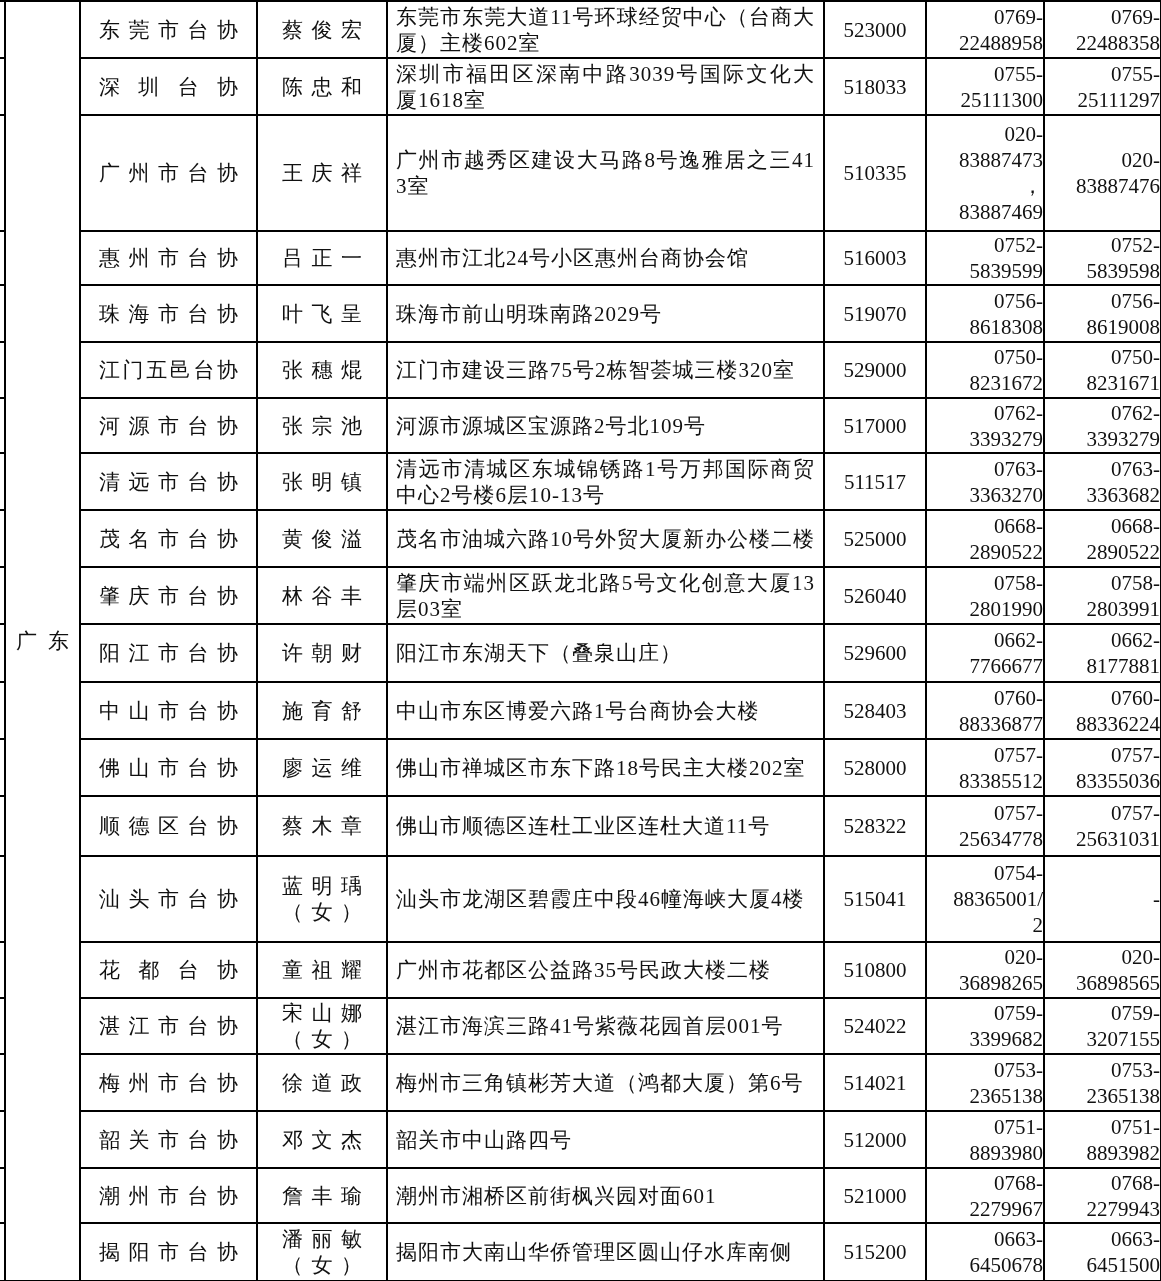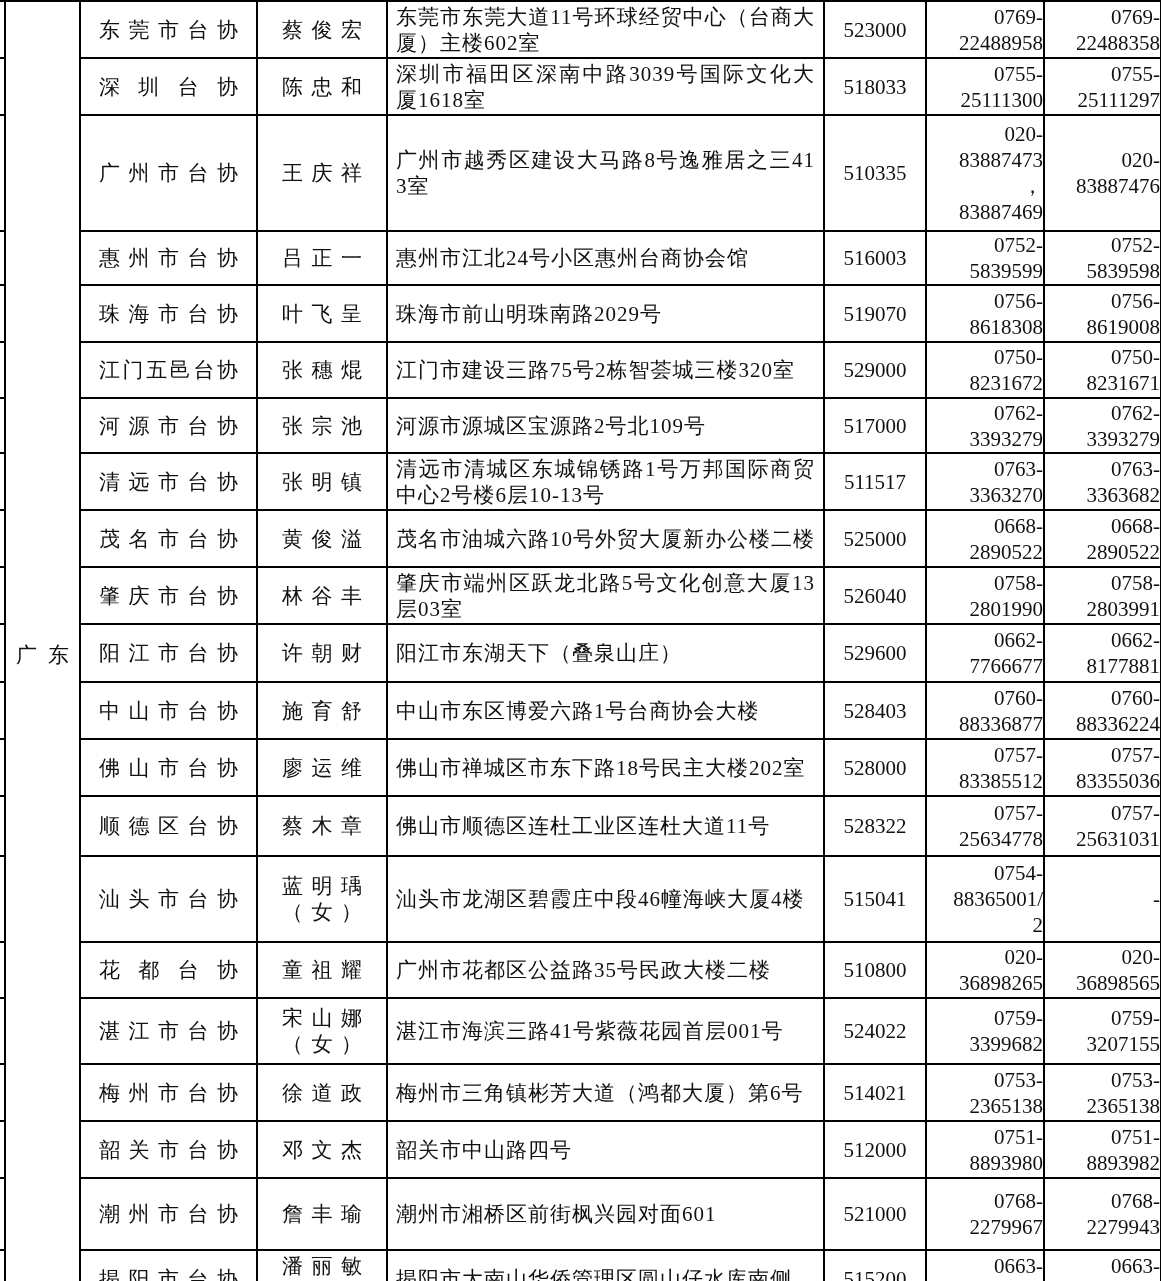--- a/index.html
+++ b/index.html
@@ -248,21 +248,21 @@
           <td class="sliver"></td>
           <td class="c-name">花都台协</td>
           <td class="c-president">童祖耀</td>
           <td class="c-address">广州市花都区公益路35号民政大楼二楼</td>
           <td class="c-postal">510800</td>
           <td class="c-phone">020-
 36898265</td>
           <td class="c-fax">020-
 36898565</td>
         </tr>
-        <tr style="height: 66px;">
+        <tr style="height: 56px;">
           <td class="sliver"></td>
           <td class="c-name">湛江市台协</td>
           <td class="c-president">宋山娜
 （女）</td>
           <td class="c-address">湛江市海滨三路41号紫薇花园首层001号</td>
           <td class="c-postal">524022</td>
           <td class="c-phone">0759-
 3399682</td>
           <td class="c-fax">0759-
 3207155</td>
@@ -282,21 +282,21 @@
           <td class="sliver"></td>
           <td class="c-name">韶关市台协</td>
           <td class="c-president">邓文杰</td>
           <td class="c-address">韶关市中山路四号</td>
           <td class="c-postal">512000</td>
           <td class="c-phone">0751-
 8893980</td>
           <td class="c-fax">0751-
 8893982</td>
         </tr>
-        <tr style="height: 72px;">
+        <tr style="height: 55px;">
           <td class="sliver"></td>
           <td class="c-name">潮州市台协</td>
           <td class="c-president">詹丰瑜</td>
           <td class="c-address">潮州市湘桥区前街枫兴园对面601</td>
           <td class="c-postal">521000</td>
           <td class="c-phone">0768-
 2279967</td>
           <td class="c-fax">0768-
 2279943</td>
         </tr>

